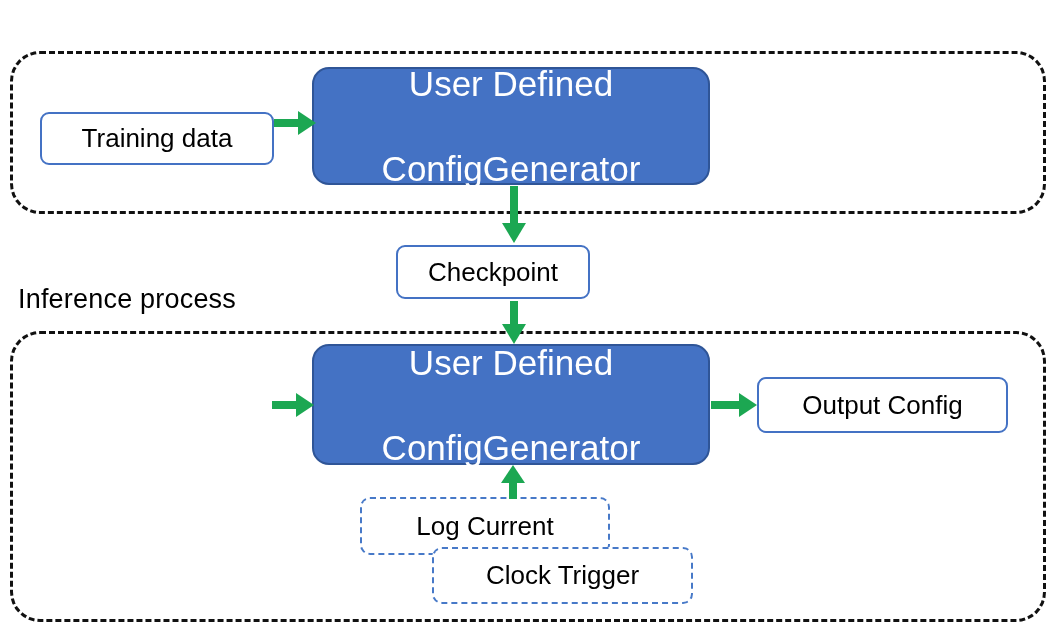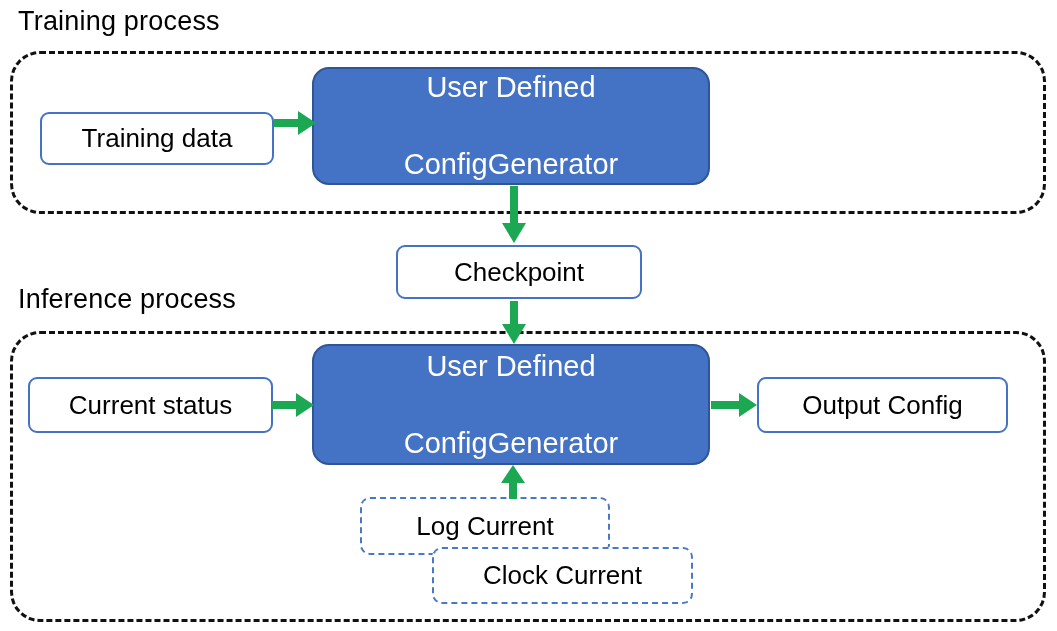--- a/index.html
+++ b/index.html
@@ -40,21 +40,21 @@
     display:flex;align-items:center;justify-content:center;
     font-size:26px;color:var(--text-dark);
     white-space:nowrap;
   }
   .gen-box{
     background:var(--generator-fill);
     border:2.5px solid var(--generator-border);
     border-radius:17px;
     display:flex;flex-direction:column;align-items:center;justify-content:center;
     color:var(--text-light);
-    font-size:29px;line-height:1.4;
+    font-size:35px;line-height:1.4;
     text-align:center;
     gap:36px;
   }
   .trigger-box{
     background:#ffffff;
     border:2.5px dashed var(--trigger-border);
     border-radius:10px;
     display:flex;align-items:center;justify-content:center;
     font-size:26px;color:var(--text-dark);
     white-space:nowrap;
@@ -66,21 +66,20 @@
   .layer-box{z-index:3;}
   .layer-arrow{z-index:4;}
   .layer-trigger-log{z-index:2;}
   .layer-trigger-clock{z-index:3;}
 </style>
 </head>
 <body>
 
 <div class="page">
 
-  <div class="abs section-label" style="left:18px;top:6px;">Training process</div>
 
   <div class="abs dash-container layer-container" style="left:10px;top:51px;width:1036px;height:163px;"></div>
 
   <div class="abs io-box layer-box" style="left:40px;top:112px;width:234px;height:53px;">Training data</div>
 
   <div class="abs arrow layer-arrow" style="left:274px;top:108px;">
     <svg width="42" height="30" viewBox="0 0 42 30">
       <line x1="0" y1="15" x2="26" y2="15" stroke="currentColor" stroke-width="8"></line>
       <polygon points="24,3 42,15 24,27" fill="currentColor"></polygon>
     </svg>
@@ -91,34 +90,33 @@
     <div>ConfigGenerator</div>
   </div>
 
   <div class="abs arrow layer-arrow" style="left:499px;top:186px;">
     <svg width="30" height="57" viewBox="0 0 30 57">
       <line x1="15" y1="0" x2="15" y2="39" stroke="currentColor" stroke-width="8"></line>
       <polygon points="3,37 27,37 15,57" fill="currentColor"></polygon>
     </svg>
   </div>
 
-  <div class="abs io-box layer-box" style="left:396px;top:245px;width:246px;height:54px;">Checkpoint</div>
+  <div class="abs io-box layer-box" style="left:396px;top:245px;width:194px;height:54px;">Checkpoint</div>
 
   <div class="abs arrow layer-arrow" style="left:499px;top:301px;">
     <svg width="30" height="43" viewBox="0 0 30 43">
       <line x1="15" y1="0" x2="15" y2="25" stroke="currentColor" stroke-width="8"></line>
       <polygon points="3,23 27,23 15,43" fill="currentColor"></polygon>
     </svg>
   </div>
 
   <div class="abs section-label" style="left:18px;top:284px;">Inference process</div>
 
   <div class="abs dash-container layer-container" style="left:10px;top:331px;width:1036px;height:291px;"></div>
 
-  <div class="abs io-box layer-box" style="left:28px;top:377px;width:245px;height:56px;">Current status</div>
 
   <div class="abs arrow layer-arrow" style="left:272px;top:390px;">
     <svg width="42" height="30" viewBox="0 0 42 30">
       <line x1="0" y1="15" x2="26" y2="15" stroke="currentColor" stroke-width="8"></line>
       <polygon points="24,3 42,15 24,27" fill="currentColor"></polygon>
     </svg>
   </div>
 
   <div class="abs gen-box layer-box" style="left:312px;top:344px;width:398px;height:121px;">
     <div>User Defined</div>
@@ -136,15 +134,15 @@
 
   <div class="abs arrow layer-arrow" style="left:498px;top:465px;">
     <svg width="30" height="34" viewBox="0 0 30 34">
       <line x1="15" y1="34" x2="15" y2="16" stroke="currentColor" stroke-width="8"></line>
       <polygon points="3,18 27,18 15,0" fill="currentColor"></polygon>
     </svg>
   </div>
 
   <div class="abs trigger-box layer-trigger-log" style="left:360px;top:497px;width:250px;height:58px;">Log Current</div>
 
-  <div class="abs trigger-box layer-trigger-clock" style="left:432px;top:547px;width:261px;height:57px;">Clock Current</div>
+  <div class="abs trigger-box layer-trigger-clock" style="left:432px;top:547px;width:261px;height:57px;">Clock Trigger</div>
 
 </div>
 
 </body></html>

